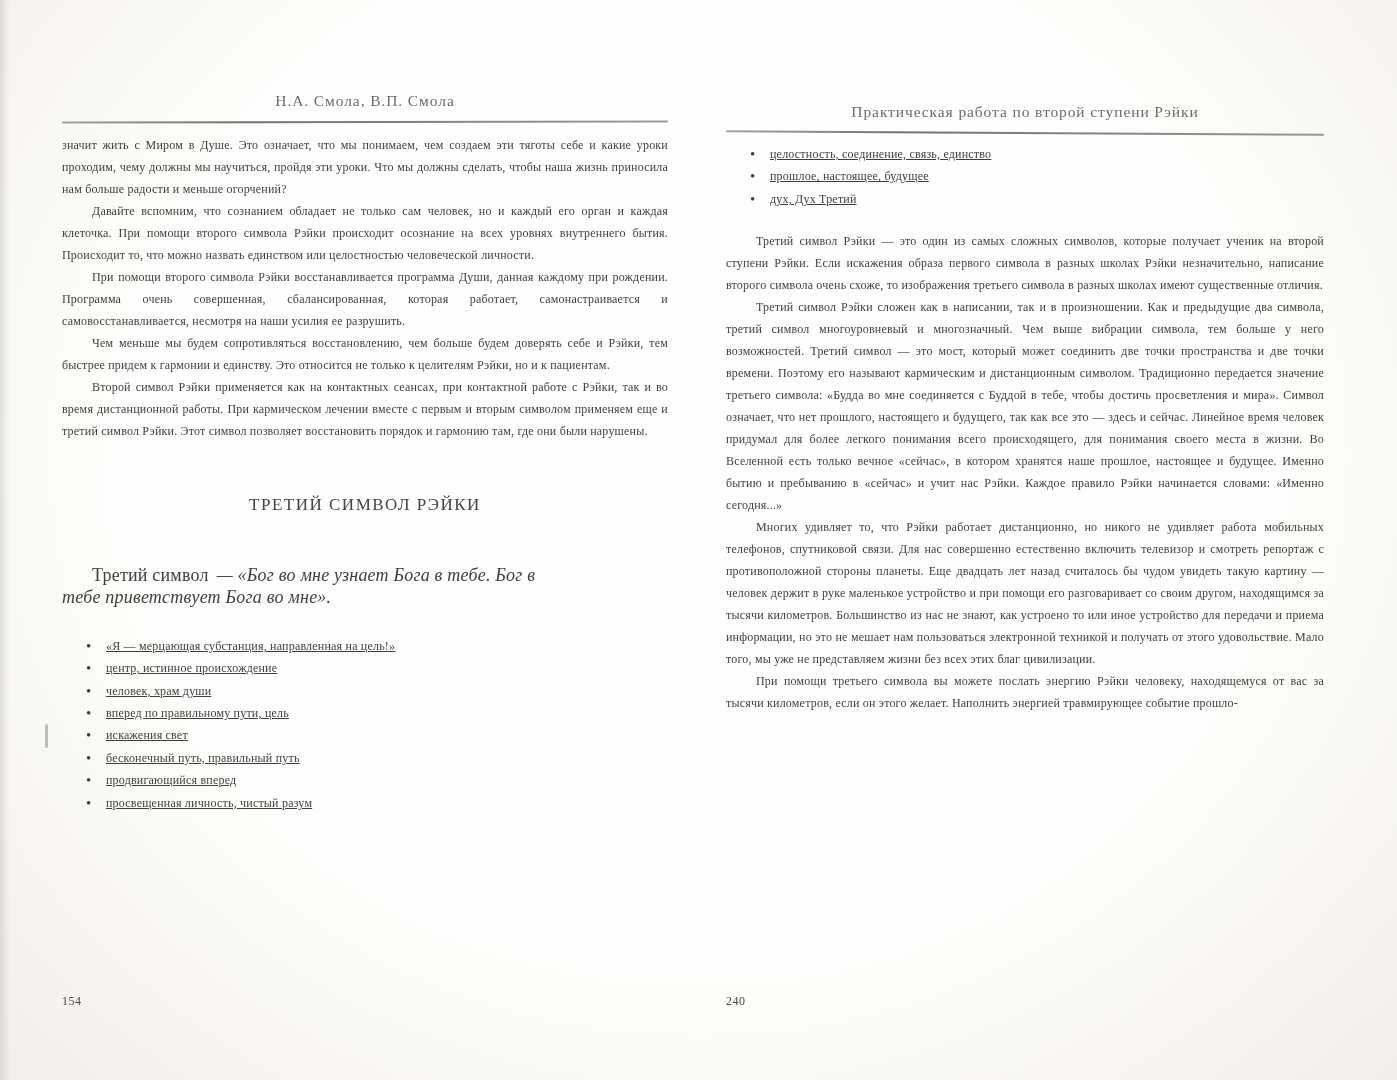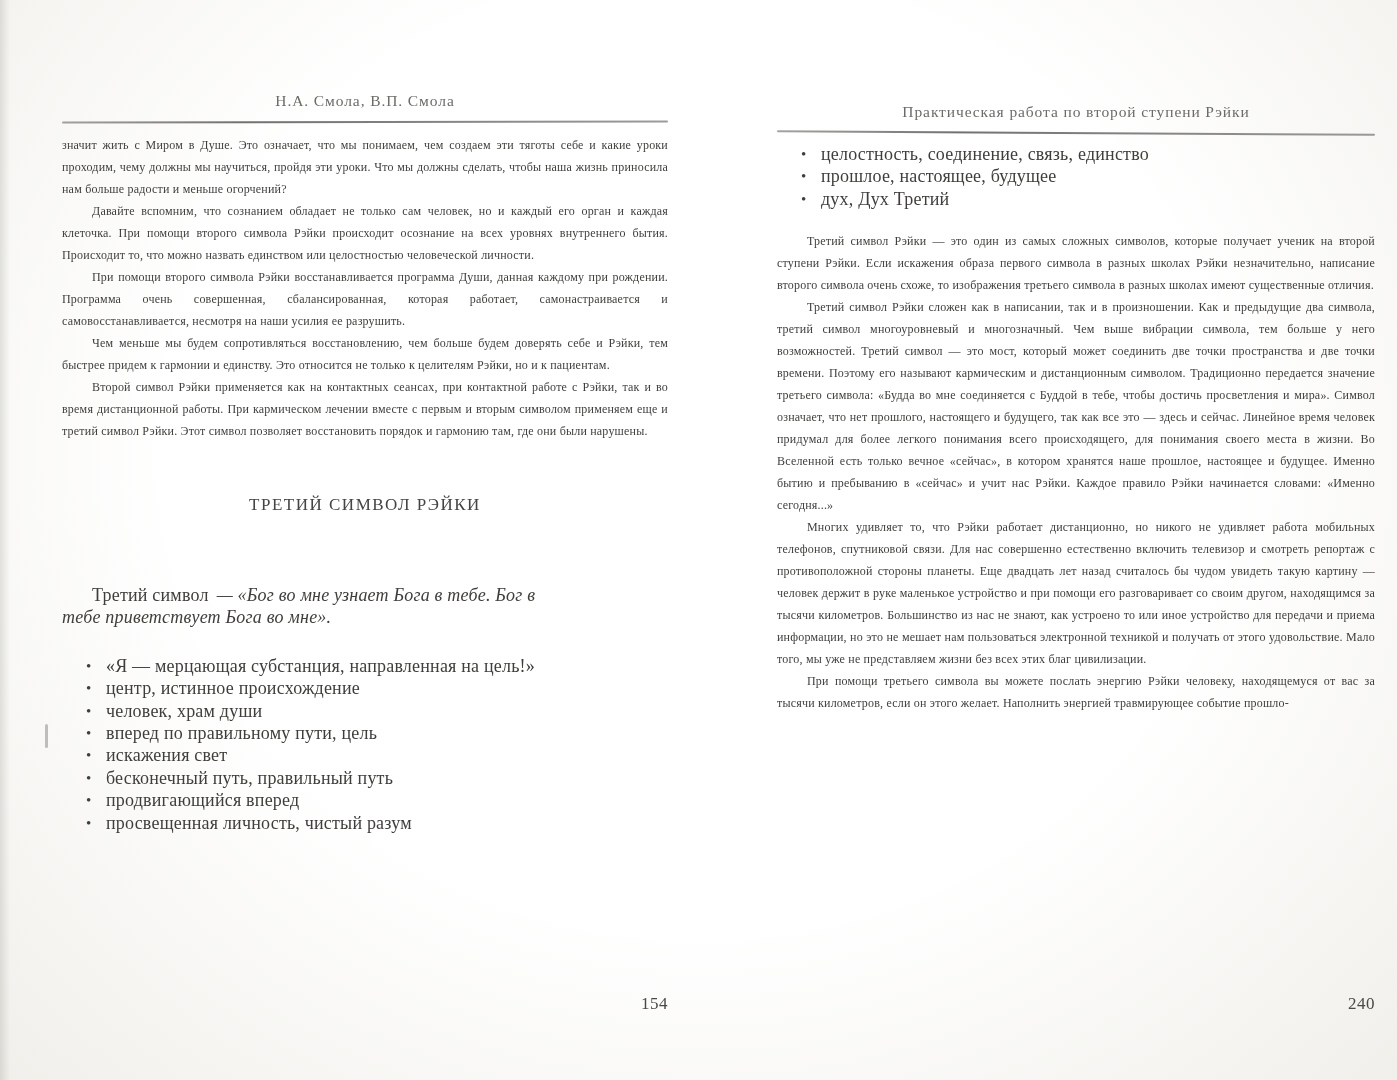--- a/index.html
+++ b/index.html
@@ -32,21 +32,21 @@
     background: rgba(120,118,112,0.45);
     border-radius: 2px;
   }
   .page {
     position: absolute;
     top: 0;
     height: 1080px;
     box-sizing: border-box;
   }
   .page.left  { left: 62px;  width: 606px; padding-top: 91px; }
-  .page.right { left: 777px; width: 598px; padding-top: 102px; }
+  .page.right { left: 726px; width: 598px; padding-top: 102px; }
 
   .running-head {
     text-align: center;
     font-size: 15.5px;
     line-height: 20px;
     letter-spacing: 0.9px;
     color: #6c6b67;
     white-space: nowrap;
   }
   .rule {
@@ -77,21 +77,21 @@
     margin: 48px 0 0 0;
     font-size: 17px;
     line-height: 30px;
     font-weight: normal;
     letter-spacing: 1.5px;
     text-align: center;
     color: #454442;
   }
 
   .symbol-quote {
-    margin: 64px 0 0 0;
+    margin: 44px 0 0 0;
     max-width: 505px;
     font-size: 18px;
     line-height: 22.4px;
     letter-spacing: 0.2px;
     text-indent: 30px;
     color: #3f3e3b;
     font-family: Liberation Serif, serif;
   }
   .symbol-quote .q-label { font-style: normal; }
   .symbol-quote .q-text  { font-style: italic; margin-left: 8px; }
@@ -99,42 +99,43 @@
   ul.bullets {
     margin: 26px 0 0 0;
     padding: 0;
     list-style: none;
   }
   .page.right ul.bullets { margin-top: 9px; }
   ul.bullets li {
     position: relative;
     margin: 0;
     padding-left: 44px;
-    font-size: 18px;
+    font-size: 12px;
     line-height: 22.4px;
     letter-spacing: 0.2px;
     color: #3f3e3b;
+    text-decoration: underline;
   }
   ul.bullets li::before {
     content: "\2022";
     position: absolute;
     left: 24px;
     top: 0;
     font-size: 15px;
     line-height: 22.4px;
     color: #3f3e3b;
   }
 
   .page-num {
     position: absolute;
     top: 994px;
     left: 0;
     width: 100%;
-    text-align: right;
-    font-size: 17px;
+    text-align: left;
+    font-size: 12px;
     letter-spacing: 0.5px;
     color: #4a4947;
   }
 </style>
 </head>
 <body>
 
 <div class="scan">
   <div class="edge-left"></div>
   <div class="artifact-dash"></div>

